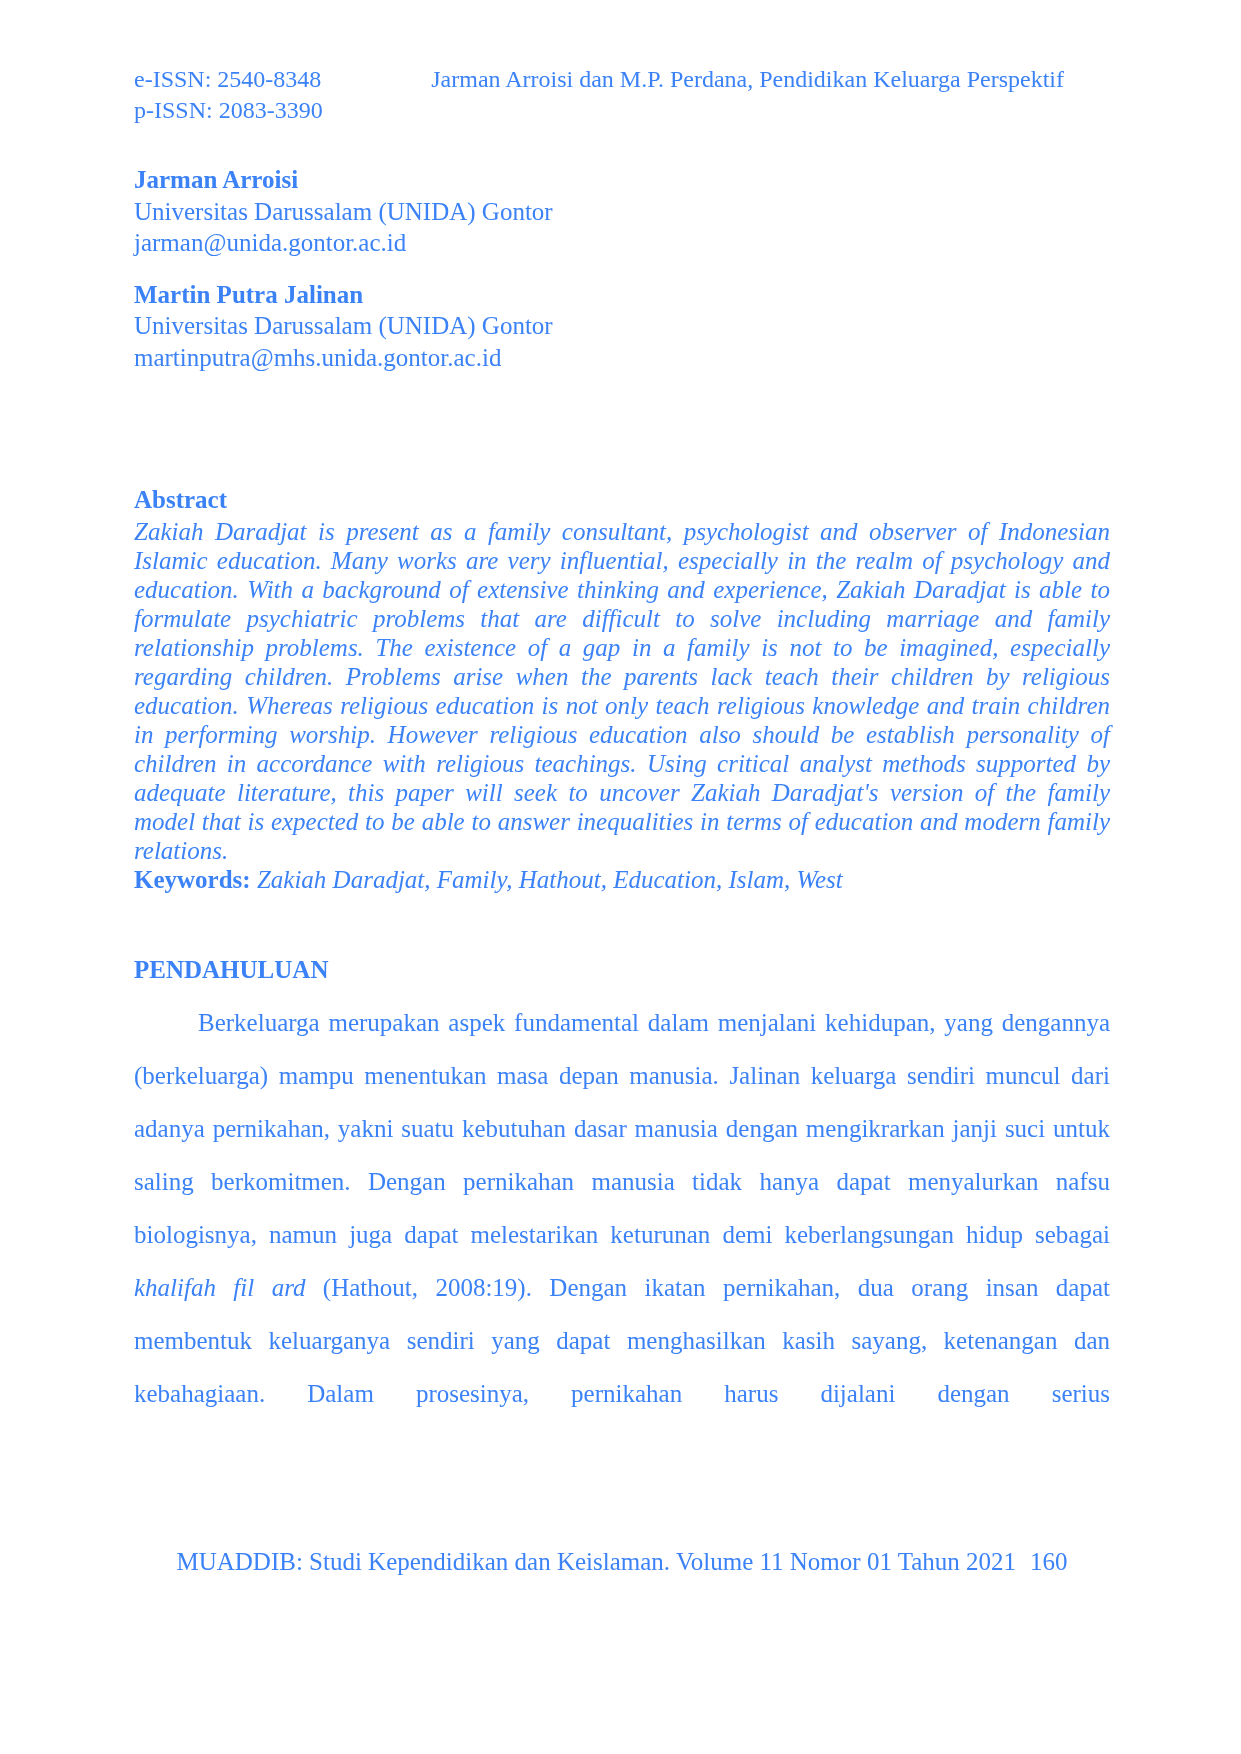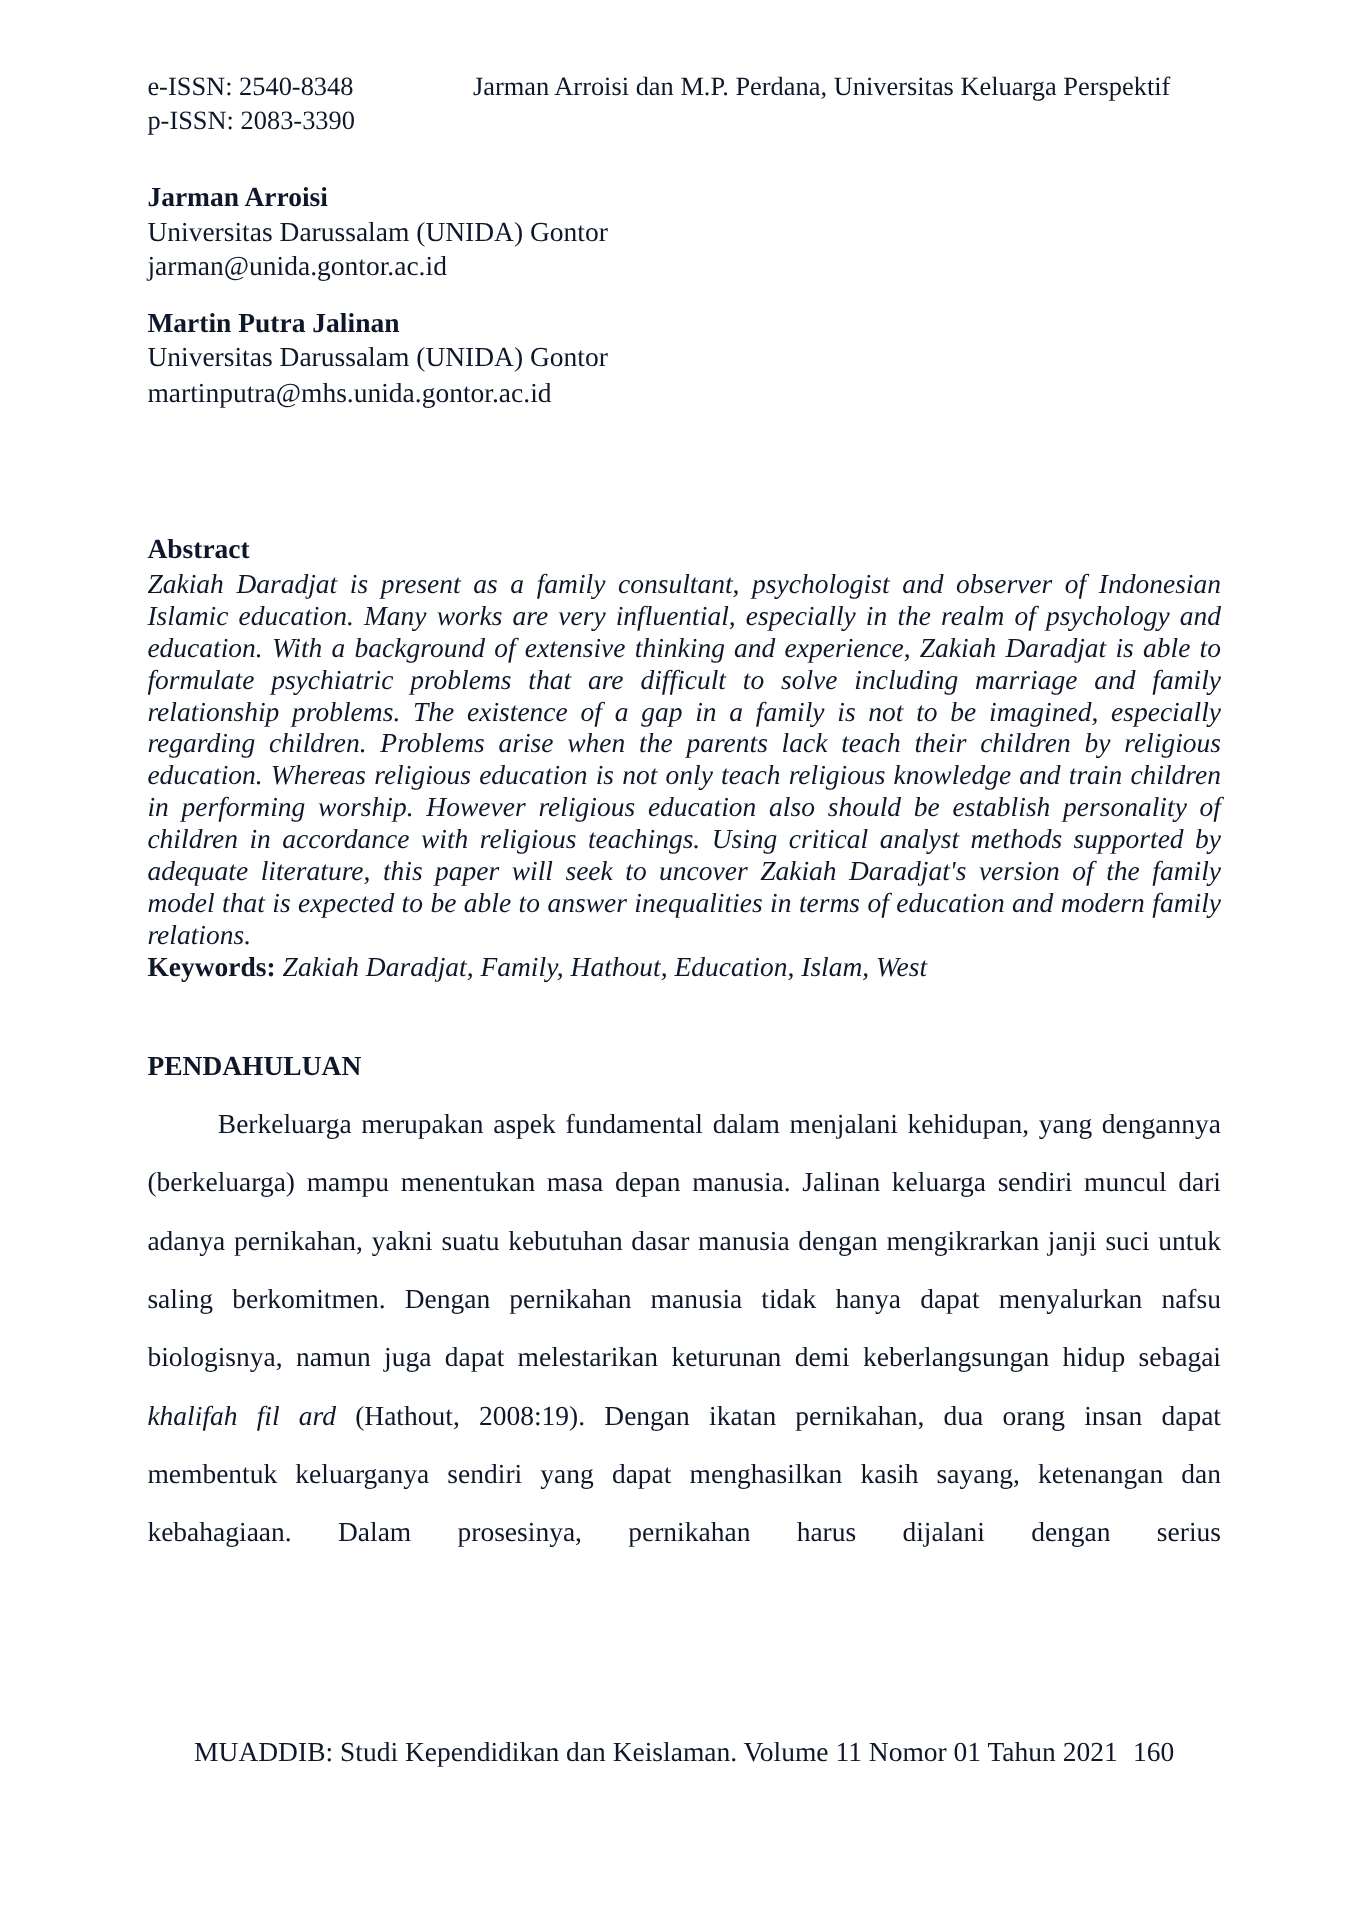--- a/index.html
+++ b/index.html
@@ -7,21 +7,21 @@
     padding: 0;
     background: #888;
   }
   .page {
     position: relative;
     width: 1241px;
     height: 1754px;
     margin: 0 auto;
     background: #ffffff;
     font-family: "Liberation Serif", "DejaVu Serif", serif;
-    color: #0f172a;
+    color: #3b82f6;
     overflow: hidden;
   }
   .content {
     padding: 64px 131px 0 134px;
   }
   
   .header-row {
     display: flex;
     justify-content: space-between;
     align-items: flex-start;
@@ -71,39 +71,39 @@
     text-align: justify;
     text-align-last: justify;
     text-indent: 64px;
   }
   .intro-paragraph .italic { font-style: italic; }
   
   .footer {
     position: absolute;
     left: 134px;
     width: 976px;
-    top: 1580px;
+    top: 1548px;
     text-align: center;
     font-size: 25px;
     white-space: nowrap;
   }
   .footer .page-number { margin-left: 14px; }
 </style>
 </head>
 <body>
 
 <div class="page">
   <div class="content">
 
     <div class="header-row">
       <div class="issn-block">
         <div>e-ISSN: 2540-8348</div>
         <div>p-ISSN: 2083-3390</div>
       </div>
-      <div class="running-head">Jarman Arroisi dan M.P. Perdana, Universitas Keluarga Perspektif</div>
+      <div class="running-head">Jarman Arroisi dan M.P. Perdana, Pendidikan Keluarga Perspektif</div>
     </div>
 
 
     <div class="authors">
       <div class="author-block">
         <div class="author-name">Jarman Arroisi</div>
         <div class="author-affiliation">Universitas Darussalam (UNIDA) Gontor</div>
         <div class="author-email">jarman@unida.gontor.ac.id</div>
       </div>
       <div class="author-block">

